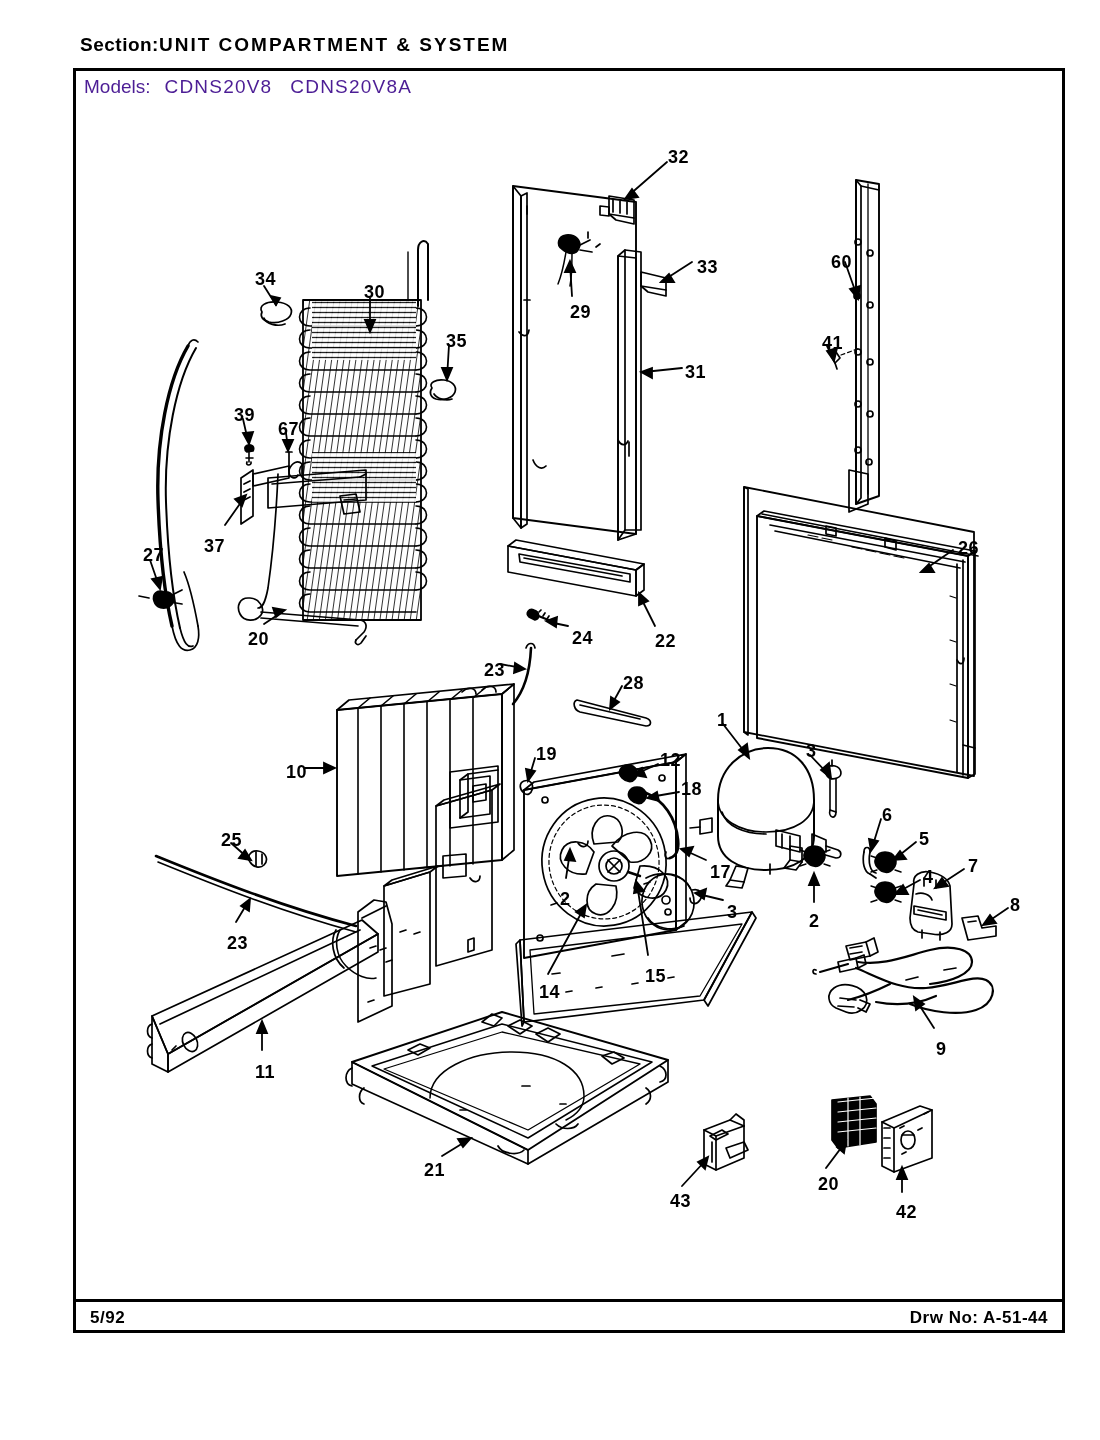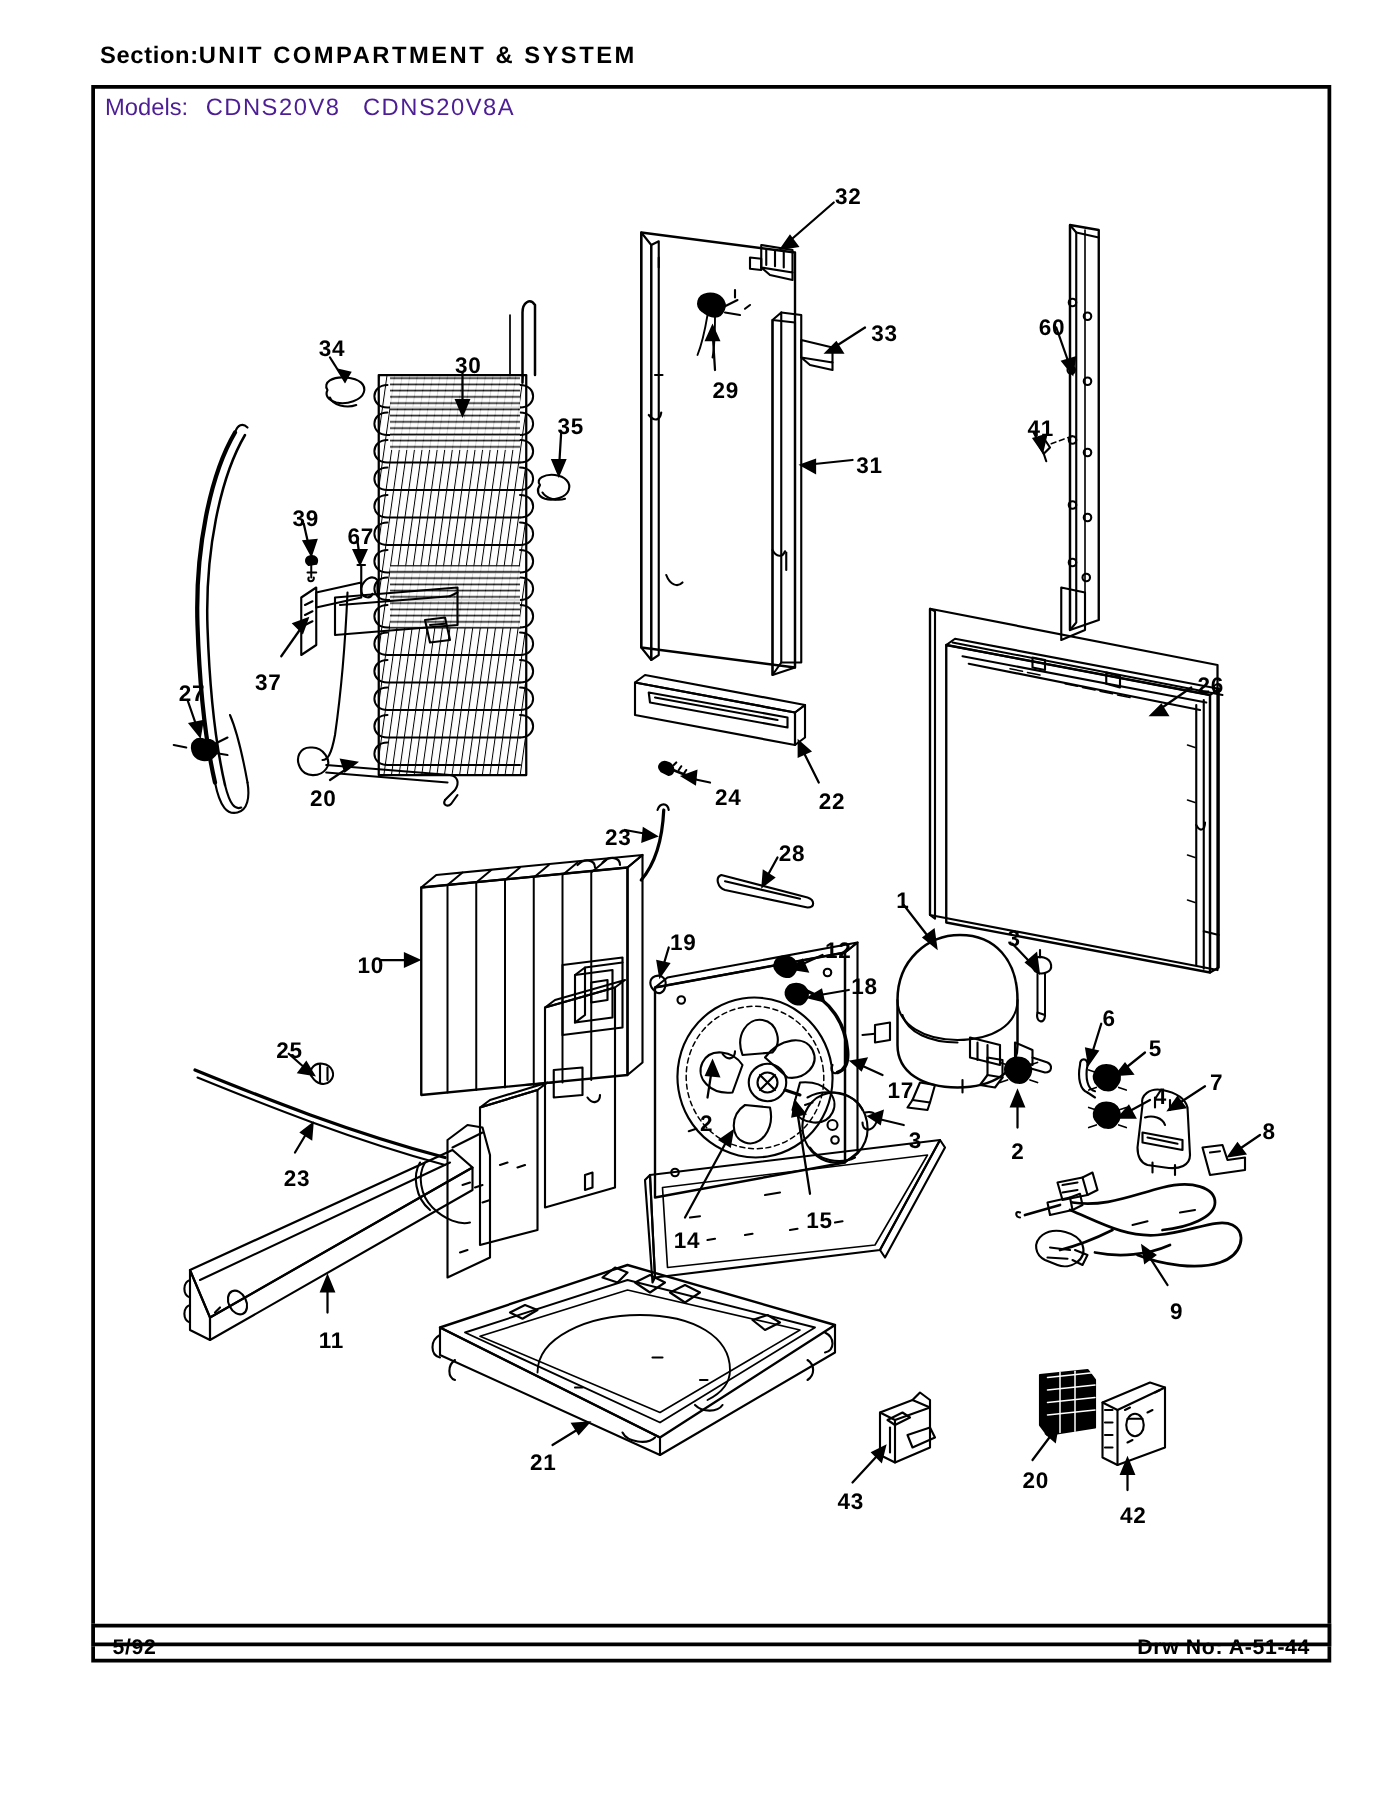--- a/index.html
+++ b/index.html
@@ -45,21 +45,21 @@
     position: absolute;
     left: 73px; top: 68px;
     width: 992px; height: 1262px;
     border: 3px solid #000;
     background: transparent;
   }
   
   #footer-bar {
     position: absolute;
     left: 73px; top: 1299px;
-    width: 992px; height: 18px;
+    width: 992px; height: 34px;
     border: 3px solid #000;
     background: #fff;
   }
   #footer-date {
     position: absolute;
     left: 14px; top: 6px;
     font-size: 17px; font-weight: bold; color: #000;
     letter-spacing: 0.5px;
   }
   #footer-drw {

